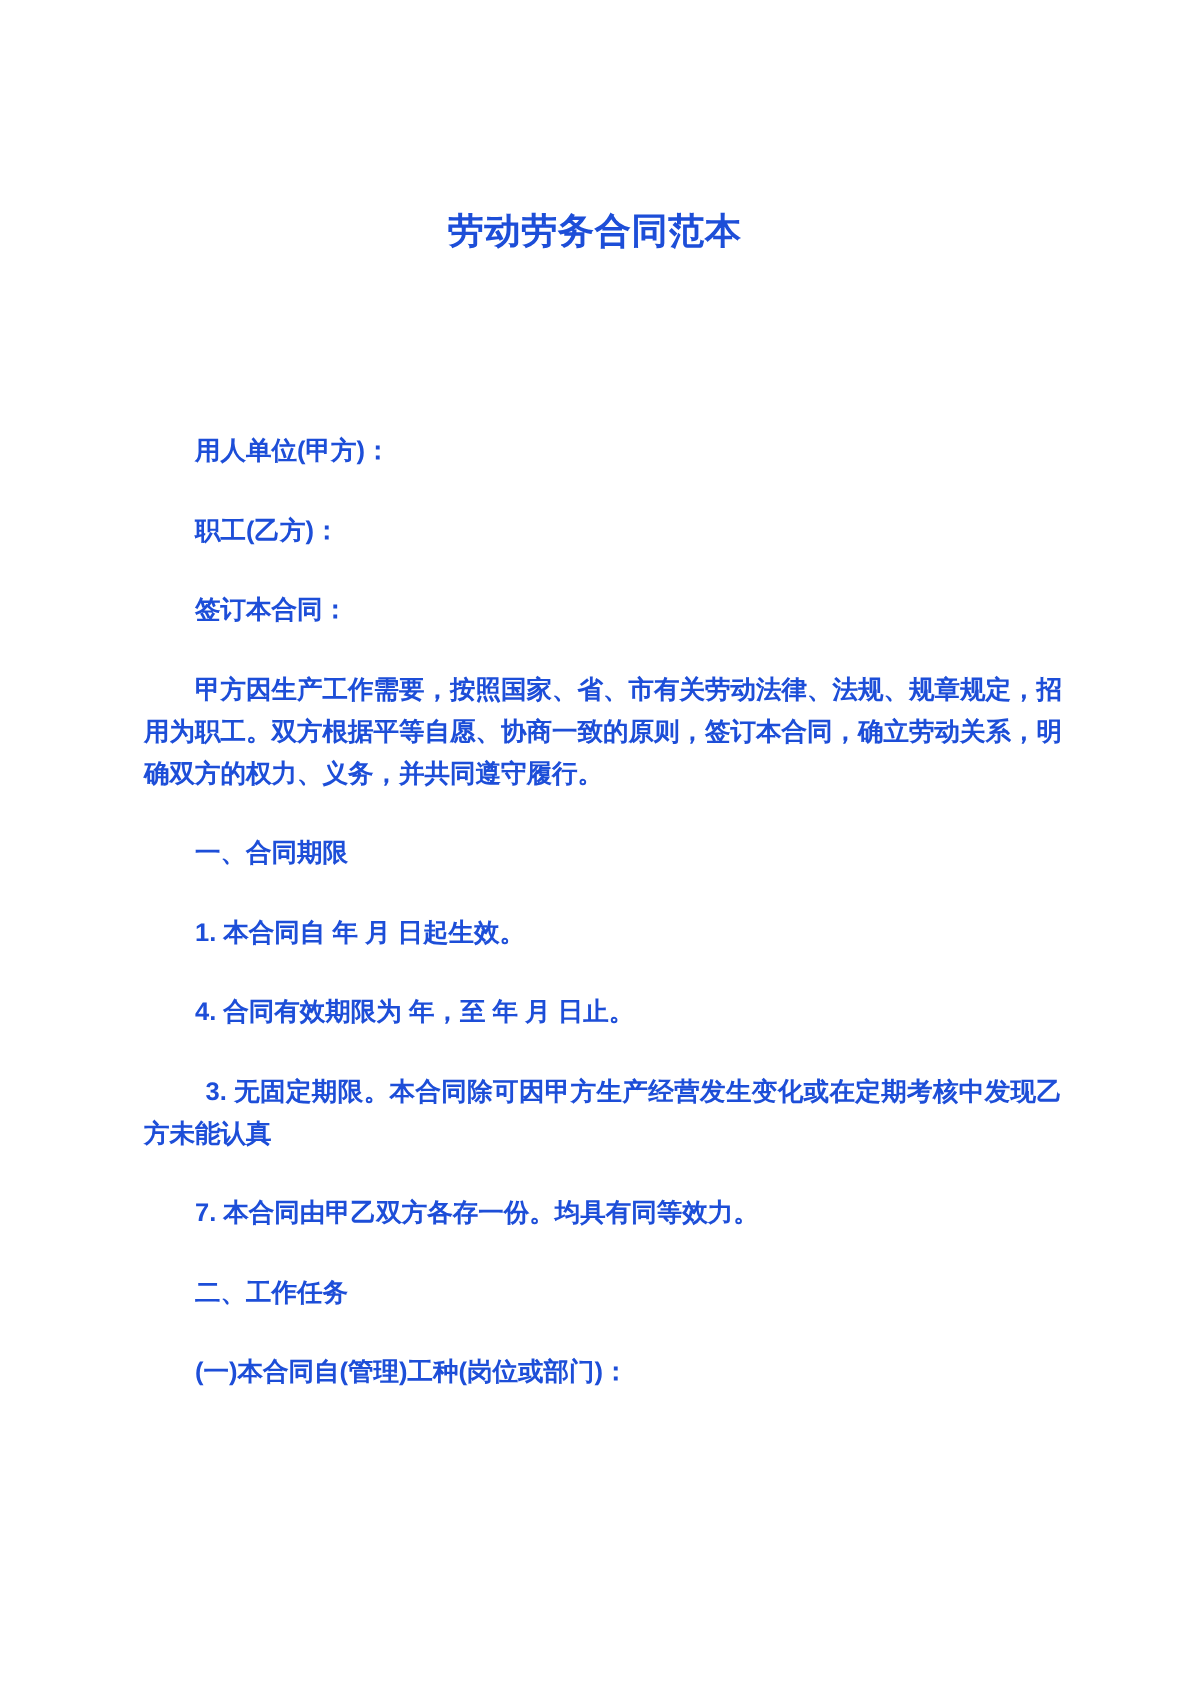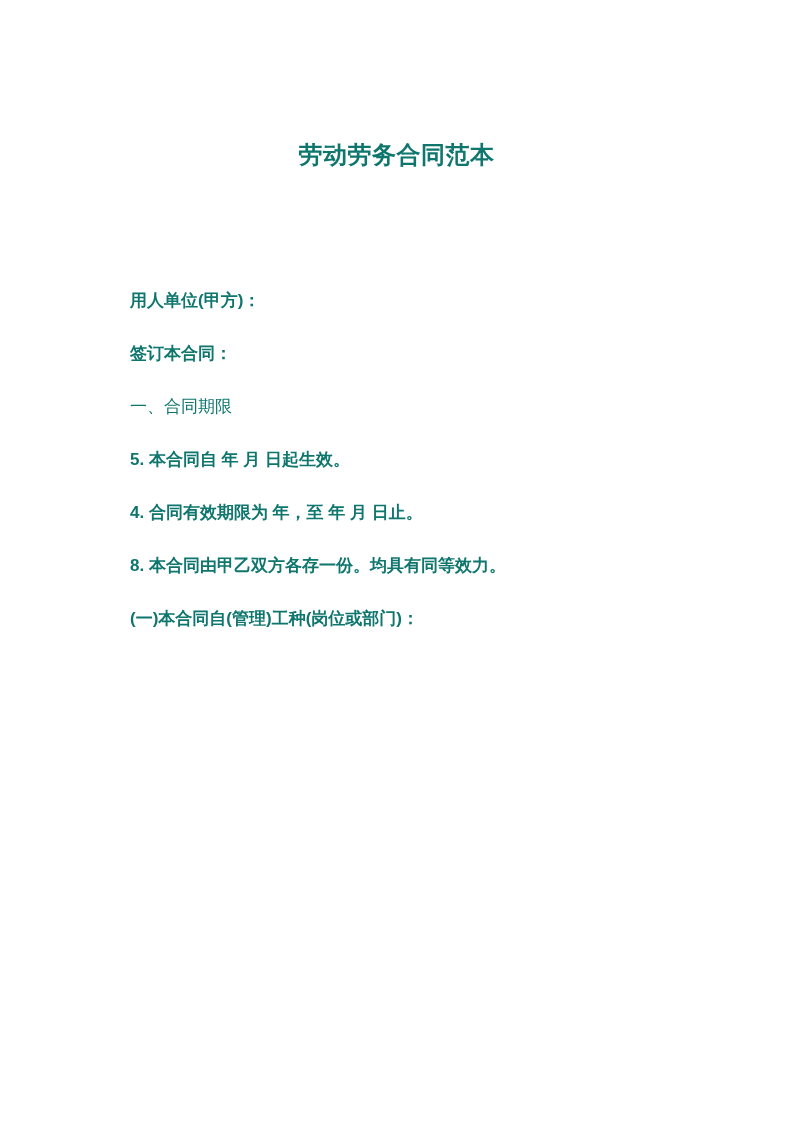--- a/index.html
+++ b/index.html
@@ -6,21 +6,21 @@
     margin: 0;
     padding: 0;
     background: #ffffff;
   }
   .page {
     position: relative;
     width: 793px;
     height: 986px;
     margin: 0 auto;
     background: #ffffff;
-    color: #0f766e;
+    color: #1d4ed8;
     font-family: "Liberation Sans", sans-serif;
     overflow: hidden;
   }
   .doc-title {
     margin: 139px 0 117px 0;
     font-size: 24px;
     line-height: 31px;
     font-weight: 700;
     text-align: center;
     letter-spacing: 0.5px;
@@ -36,21 +36,21 @@
     text-align: justify;
     white-space: normal;
   }
   .indent {
     text-indent: 34px;
   }
   .indent-extra {
     text-indent: 41px;
   }
   .heading {
-    font-weight: 400;
+    font-weight: 700;
   }
   .page-number {
     position: absolute;
     left: 0;
     right: 0;
     top: 1040px;
     text-align: center;
     font-size: 15px;
     line-height: 22px;
     font-weight: 400;
@@ -60,34 +60,38 @@
 <body>
 
 <div class="page">
 
   <h1 class="doc-title">劳动劳务合同范本</h1>
 
   <div class="doc-body">
 
     <p class="para indent">用人单位(甲方)：</p>
 
+    <p class="para indent">职工(乙方)：</p>
 
     <p class="para indent">签订本合同：</p>
 
+    <p class="para indent">甲方因生产工作需要，按照国家、省、市有关劳动法律、法规、规章规定，招用为职工。双方根据平等自愿、协商一致的原则，签订本合同，确立劳动关系，明确双方的权力、义务，并共同遵守履行。</p>
 
     <p class="para indent heading">一、合同期限</p>
 
-    <p class="para indent">5. 本合同自 年 月 日起生效。</p>
+    <p class="para indent">1. 本合同自 年 月 日起生效。</p>
 
     <p class="para indent">4. 合同有效期限为 年，至 年 月 日止。</p>
 
+    <p class="para indent-extra">3. 无固定期限。本合同除可因甲方生产经营发生变化或在定期考核中发现乙方未能认真</p>
 
 
-    <p class="para indent">8. 本合同由甲乙双方各存一份。均具有同等效力。</p>
+    <p class="para indent">7. 本合同由甲乙双方各存一份。均具有同等效力。</p>
 
+    <p class="para indent heading">二、工作任务</p>
 
     <p class="para indent">(一)本合同自(管理)工种(岗位或部门)：</p>
 
   </div>
 
   <div class="page-number">1</div>
 
 </div>
 
 </body></html>

